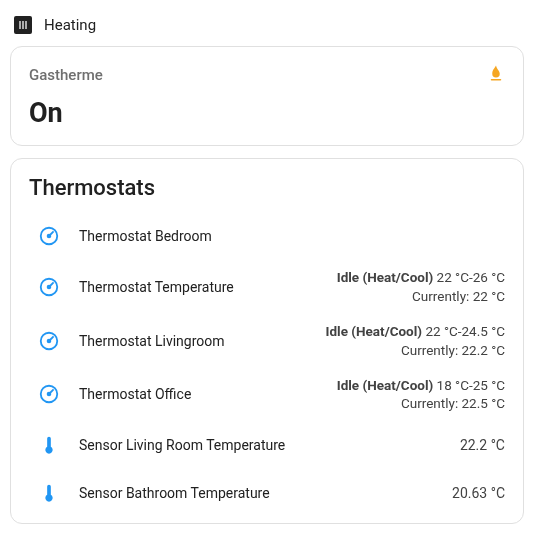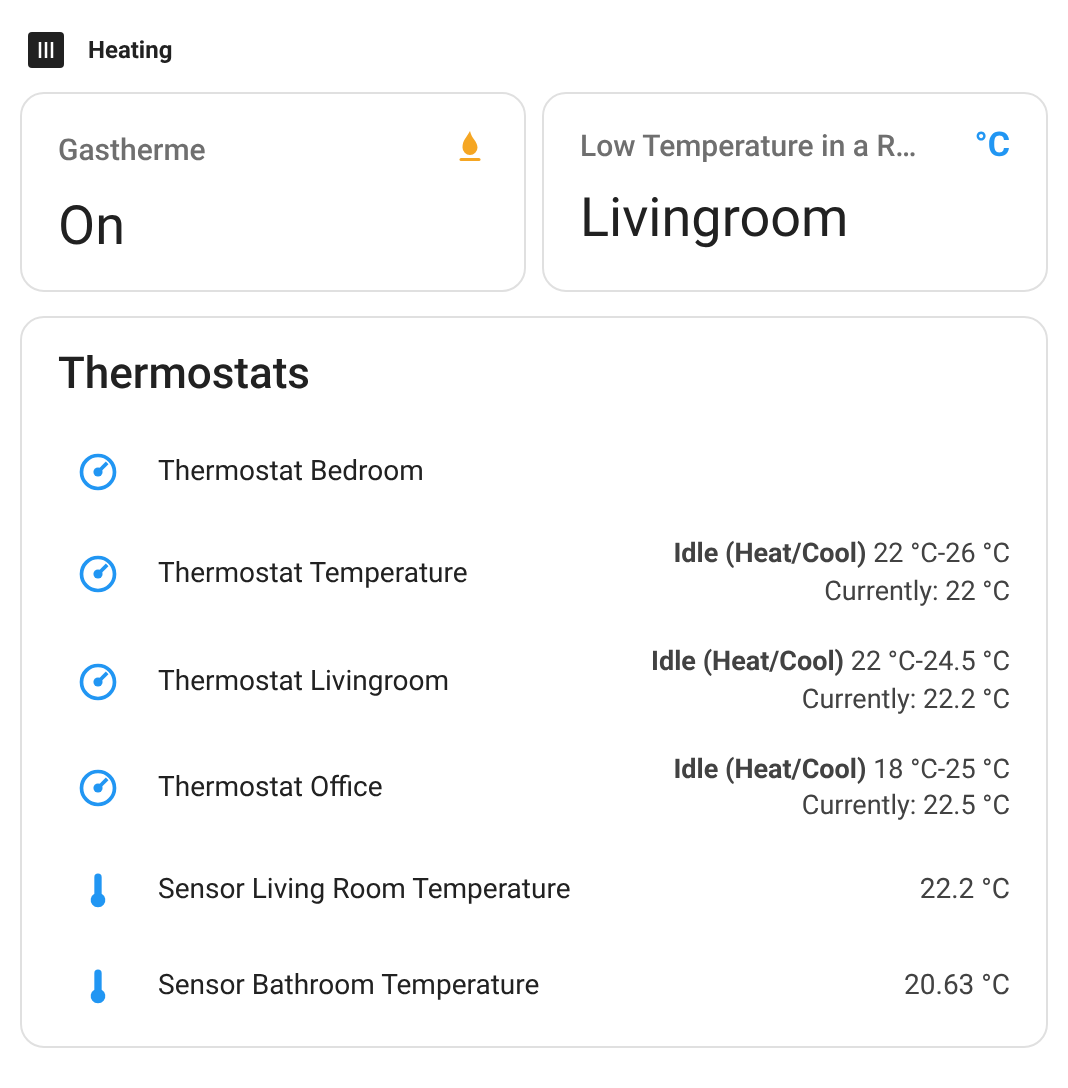--- a/index.html
+++ b/index.html
@@ -10,22 +10,22 @@
     width: 534px;
     padding: 10px;
   }
   .section-header {
     display: flex;
     align-items: center;
     gap: 12px;
     margin: 6px 0 12px 4px;
   }
   .section-header .title {
-    font-size: 12px;
-    font-weight: 700;
+    font-size: 15px;
+    font-weight: 400;
     color: #212121;
   }
   .icon-box {
     width: 18px; height: 18px;
     display: inline-flex; align-items: center; justify-content: center;
     background: #212121;
     border-radius: 2px;
   }
   .icon-box svg { width: 12px; height: 12px; }
 
@@ -51,21 +51,21 @@
   .card-label {
     color: #6f6f6f;
     font-size: 15px;
     font-weight: 500;
     white-space: nowrap;
     overflow: hidden;
     text-overflow: ellipsis;
   }
   .card-value {
     font-size: 27px;
-    font-weight: 400;
+    font-weight: 700;
     color: #212121;
   }
   .card-icon {
     flex-shrink: 0;
     margin-left: 8px;
   }
   .flame-icon { color: #f5a623; }
   .celsius-icon {
     color: #2196f3;
     font-weight: 700;
@@ -142,27 +142,20 @@
       <span class="card-icon flame-icon">
         <svg width="18" height="20" viewBox="0 0 24 24" fill="currentColor">
           <path d="M12 2 C10 6 7 8 7 13 a5 5 0 0 0 10 0 C17 9 13 7 12 2 Z"></path>
           <rect x="5" y="20" width="14" height="2" rx="1"></rect>
         </svg>
       </span>
     </div>
     <div class="card-value">On</div>
   </div>
 
-  <div class="card">
-    <div class="card-head">
-      <span class="card-label">Low Temperature in a R…</span>
-      <span class="card-icon celsius-icon">°C</span>
-    </div>
-    <div class="card-value">Livingroom</div>
-  </div>
 
 </div>
 
 <div class="panel">
   <div class="panel-title">Thermostats</div>
 
   <div class="row">
     <span class="row-icon">
       <svg viewBox="0 0 24 24" fill="currentColor">
           <circle cx="12" cy="12" r="9" fill="none" stroke="currentColor" stroke-width="2"></circle>

